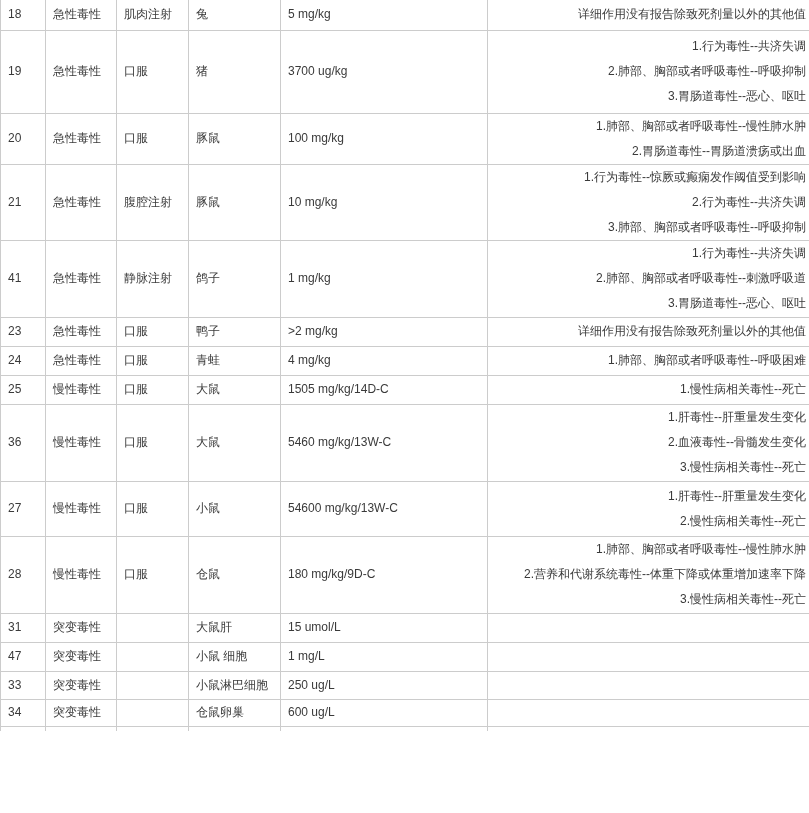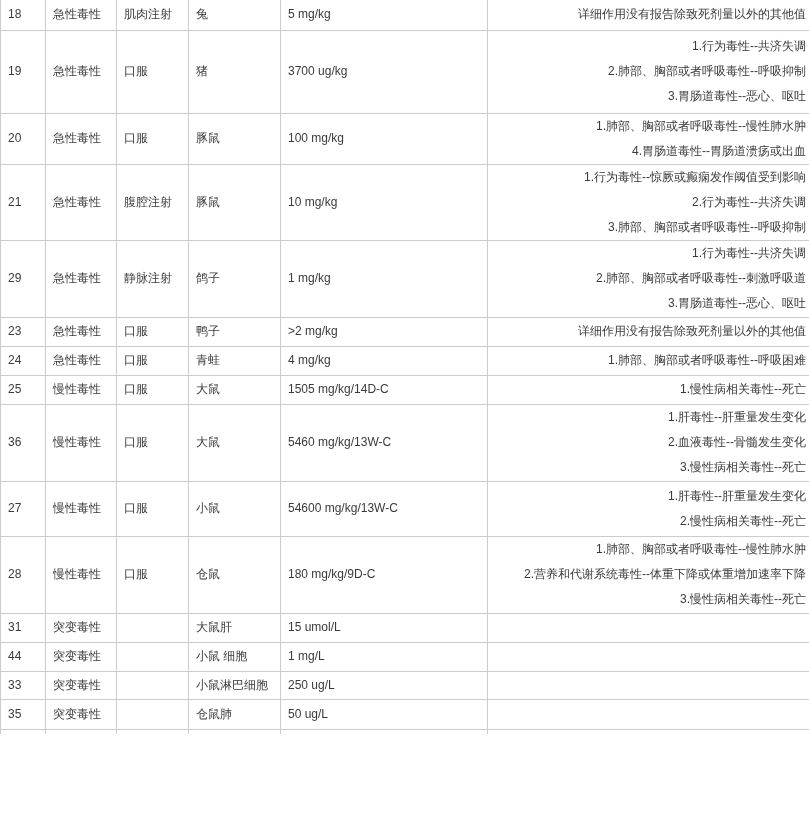--- a/index.html
+++ b/index.html
@@ -76,37 +76,37 @@
         </td>
       </tr>
       <tr style="height: 48px;">
         <td class="cell-number">20</td>
         <td class="cell-toxicity-type">急性毒性</td>
         <td class="cell-route">口服</td>
         <td class="cell-animal">豚鼠</td>
         <td class="cell-dose">100 mg/kg</td>
         <td class="cell-effects">
           <div>1.肺部、胸部或者呼吸毒性--慢性肺水肿</div>
-          <div>4.胃肠道毒性--胃肠道溃疡或出血</div>
+          <div>2.胃肠道毒性--胃肠道溃疡或出血</div>
         </td>
       </tr>
       <tr style="height: 76px;">
         <td class="cell-number">21</td>
         <td class="cell-toxicity-type">急性毒性</td>
         <td class="cell-route">腹腔注射</td>
         <td class="cell-animal">豚鼠</td>
         <td class="cell-dose">10 mg/kg</td>
         <td class="cell-effects">
           <div>1.行为毒性--惊厥或癫痫发作阈值受到影响</div>
           <div>2.行为毒性--共济失调</div>
           <div>3.肺部、胸部或者呼吸毒性--呼吸抑制</div>
         </td>
       </tr>
       <tr style="height: 77px;">
-        <td class="cell-number">29</td>
+        <td class="cell-number">41</td>
         <td class="cell-toxicity-type">急性毒性</td>
         <td class="cell-route">静脉注射</td>
         <td class="cell-animal">鸽子</td>
         <td class="cell-dose">1 mg/kg</td>
         <td class="cell-effects">
           <div>1.行为毒性--共济失调</div>
           <div>2.肺部、胸部或者呼吸毒性--刺激呼吸道</div>
           <div>3.胃肠道毒性--恶心、呕吐</div>
         </td>
       </tr>
@@ -177,41 +177,41 @@
       </tr>
       <tr style="height: 29px;">
         <td class="cell-number">31</td>
         <td class="cell-toxicity-type">突变毒性</td>
         <td class="cell-route"></td>
         <td class="cell-animal">大鼠肝</td>
         <td class="cell-dose">15 umol/L</td>
         <td class="cell-effects"></td>
       </tr>
       <tr style="height: 29px;">
-        <td class="cell-number">44</td>
+        <td class="cell-number">47</td>
         <td class="cell-toxicity-type">突变毒性</td>
         <td class="cell-route"></td>
         <td class="cell-animal">小鼠 细胞</td>
         <td class="cell-dose">1 mg/L</td>
         <td class="cell-effects"></td>
       </tr>
       <tr style="height: 28px; margin-left: 34px;">
         <td class="cell-number">33</td>
         <td class="cell-toxicity-type">突变毒性</td>
         <td class="cell-route"></td>
         <td class="cell-animal">小鼠淋巴细胞</td>
         <td class="cell-dose">250 ug/L</td>
         <td class="cell-effects"></td>
       </tr>
-      <tr style="height: 30px;">
-        <td class="cell-number">35</td>
-        <td class="cell-toxicity-type">突变毒性</td>
-        <td class="cell-route"></td>
-        <td class="cell-animal">仓鼠肺</td>
-        <td class="cell-dose">50 ug/L</td>
+      <tr style="height: 27px;">
+        <td class="cell-number">34</td>
+        <td class="cell-toxicity-type">突变毒性</td>
+        <td class="cell-route"></td>
+        <td class="cell-animal">仓鼠卵巢</td>
+        <td class="cell-dose">600 ug/L</td>
         <td class="cell-effects"></td>
       </tr>
       <tr class="row-partial" style="height: 5px;">
         <td></td>
         <td></td>
         <td></td>
         <td></td>
         <td></td>
         <td></td>
       </tr>

